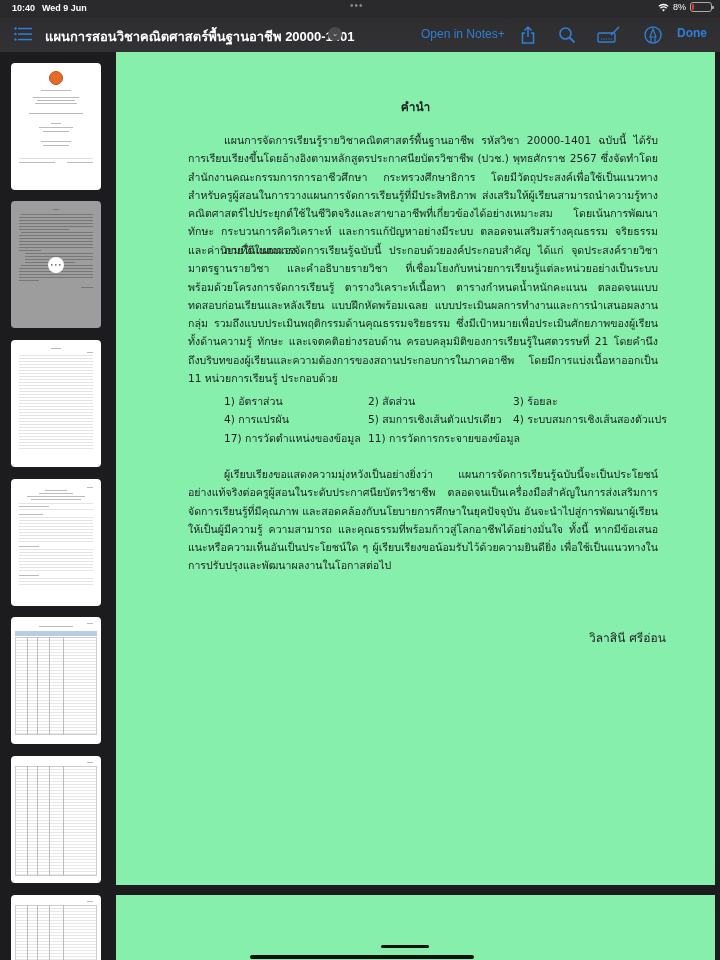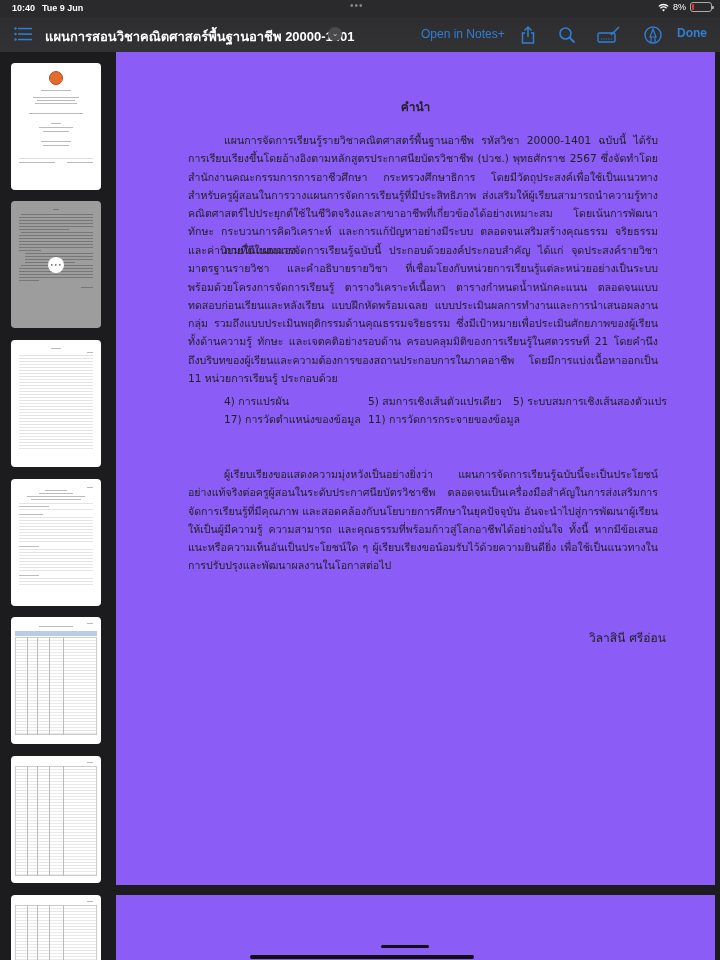--- a/index.html
+++ b/index.html
@@ -45,21 +45,21 @@
   .thumb .line { position: absolute; height: 1px; background: #bbb; }
   .thumb.selected .line { background: #777; }
   .thumb .more-btn {
     position: absolute; left: 37px; top: 56px; width: 16px; height: 16px; border-radius: 8px; background: #fff;
     font-size: 6px; color: #666; text-align: center; line-height: 16px; letter-spacing: 0.5px;
   }
   .thumb .seal { position: absolute; left: 38px; top: 8px; width: 14px; height: 14px; border-radius: 7px; background: #e26d2b; border: 1.5px solid #c64a16; }
 
   .viewer { position: absolute; left: 113px; top: 52px; width: 607px; height: 908px; background: #1c1c1e; overflow: hidden; }
   .page {
-    position: absolute; left: 3px; width: 599px; background: #8b5cf6;
+    position: absolute; left: 3px; width: 599px; background: #86efac;
   }
   .page1 { top: 0; height: 833px; }
   .page2 { top: 843px; height: 200px; }
 
   .doc {
     font-family: "DejaVu Sans", sans-serif; color: #222; font-size: 10.6px; line-height: 18.3px;
   }
   .doc-title { position: absolute; left: 0; width: 599px; top: 46px; text-align: center; font-weight: bold; font-size: 12px; }
   .para { position: absolute; left: 72px; width: 470px; text-align: justify; }
   .para p { text-indent: 36px; }
@@ -70,21 +70,21 @@
   .sign { position: absolute; left: 473px; top: 577px; font-size: 12px; }
   .page2 .heading-bar { position: absolute; left: 265px; top: 50px; width: 48px; height: 3px; background: #111; border-radius: 2px; }
 
   .home-indicator { position: absolute; left: 250px; top: 955px; width: 224px; height: 4px; border-radius: 2px; background: #111; }
 </style>
 </head>
 <body>
 
 <div class="status-bar">
   <span class="time">10:40</span>
-  <span class="date">Tue 9 Jun</span>
+  <span class="date">Wed 9 Jun</span>
   <span class="dots">•••</span>
   <div class="right">
     <svg width="11" height="9" viewBox="0 0 12 10">
       <path d="M6 9.5 L4.3 7.6 A2.5 2.5 0 0 1 7.7 7.6 Z" fill="#fff"></path>
       <path d="M2.6 5.8 A4.8 4.8 0 0 1 9.4 5.8" stroke="#fff" stroke-width="1.4" fill="none"></path>
       <path d="M0.8 3.8 A7.4 7.4 0 0 1 11.2 3.8" stroke="#fff" stroke-width="1.4" fill="none"></path>
     </svg>
     <span>8%</span>
     <div class="battery">
         <div class="level"></div>
@@ -285,23 +285,28 @@
     <div class="para" style="top:79px">
       <p>แผนการจัดการเรียนรู้รายวิชาคณิตศาสตร์พื้นฐานอาชีพ รหัสวิชา 20000-1401 ฉบับนี้ ได้รับการเรียบเรียงขึ้นโดยอ้างอิงตามหลักสูตรประกาศนียบัตรวิชาชีพ (ปวช.) พุทธศักราช 2567 ซึ่งจัดทำโดยสำนักงานคณะกรรมการการอาชีวศึกษา กระทรวงศึกษาธิการ โดยมีวัตถุประสงค์เพื่อใช้เป็นแนวทางสำหรับครูผู้สอนในการวางแผนการจัดการเรียนรู้ที่มีประสิทธิภาพ ส่งเสริมให้ผู้เรียนสามารถนำความรู้ทางคณิตศาสตร์ไปประยุกต์ใช้ในชีวิตจริงและสาขาอาชีพที่เกี่ยวข้องได้อย่างเหมาะสม โดยเน้นการพัฒนาทักษะ กระบวนการคิดวิเคราะห์ และการแก้ปัญหาอย่างมีระบบ ตลอดจนเสริมสร้างคุณธรรม จริยธรรม และค่านิยมที่ดีในตนเอง</p>
     </div>
 
     <div class="para" style="top:189px">
       <p>ภายในแผนการจัดการเรียนรู้ฉบับนี้ ประกอบด้วยองค์ประกอบสำคัญ ได้แก่ จุดประสงค์รายวิชา มาตรฐานรายวิชา และคำอธิบายรายวิชา ที่เชื่อมโยงกับหน่วยการเรียนรู้แต่ละหน่วยอย่างเป็นระบบ พร้อมด้วยโครงการจัดการเรียนรู้ ตารางวิเคราะห์เนื้อหา ตารางกำหนดน้ำหนักคะแนน ตลอดจนแบบทดสอบก่อนเรียนและหลังเรียน แบบฝึกหัดพร้อมเฉลย แบบประเมินผลการทำงานและการนำเสนอผลงานกลุ่ม รวมถึงแบบประเมินพฤติกรรมด้านคุณธรรมจริยธรรม ซึ่งมีเป้าหมายเพื่อประเมินศักยภาพของผู้เรียนทั้งด้านความรู้ ทักษะ และเจตคติอย่างรอบด้าน ครอบคลุมมิติของการเรียนรู้ในศตวรรษที่ 21 โดยคำนึงถึงบริบทของผู้เรียนและความต้องการของสถานประกอบการในภาคอาชีพ โดยมีการแบ่งเนื้อหาออกเป็น 11 หน่วยการเรียนรู้ ประกอบด้วย</p>
     </div>
 
     <div class="list-grid">
       <div class="list-row">
+        <span class="c1">1) อัตราส่วน</span>
+        <span class="c2">2) สัดส่วน</span>
+        <span class="c3">3) ร้อยละ</span>
+      </div>
+      <div class="list-row">
         <span class="c1">4) การแปรผัน</span>
         <span class="c2">5) สมการเชิงเส้นตัวแปรเดียว</span>
-        <span class="c3">5) ระบบสมการเชิงเส้นสองตัวแปร</span>
+        <span class="c3">4) ระบบสมการเชิงเส้นสองตัวแปร</span>
       </div>
       <div class="list-row">
         <span class="c1">17) การวัดตำแหน่งของข้อมูล</span>
         <span class="c2">11) การวัดการกระจายของข้อมูล</span>
         <span class="c3"></span>
       </div>
     </div>
 
     <div class="para" style="top:413px">
       <p>ผู้เรียบเรียงขอแสดงความมุ่งหวังเป็นอย่างยิ่งว่า แผนการจัดการเรียนรู้ฉบับนี้จะเป็นประโยชน์อย่างแท้จริงต่อครูผู้สอนในระดับประกาศนียบัตรวิชาชีพ ตลอดจนเป็นเครื่องมือสำคัญในการส่งเสริมการจัดการเรียนรู้ที่มีคุณภาพ และสอดคล้องกับนโยบายการศึกษาในยุคปัจจุบัน อันจะนำไปสู่การพัฒนาผู้เรียนให้เป็นผู้มีความรู้ ความสามารถ และคุณธรรมที่พร้อมก้าวสู่โลกอาชีพได้อย่างมั่นใจ ทั้งนี้ หากมีข้อเสนอแนะหรือความเห็นอันเป็นประโยชน์ใด ๆ ผู้เรียบเรียงขอน้อมรับไว้ด้วยความยินดียิ่ง เพื่อใช้เป็นแนวทางในการปรับปรุงและพัฒนาผลงานในโอกาสต่อไป</p>

